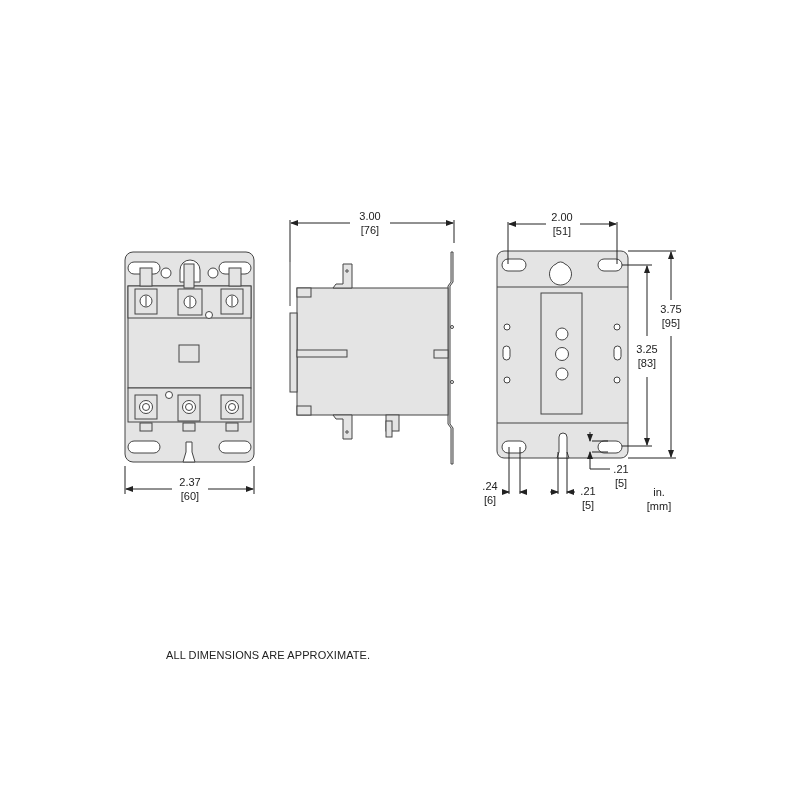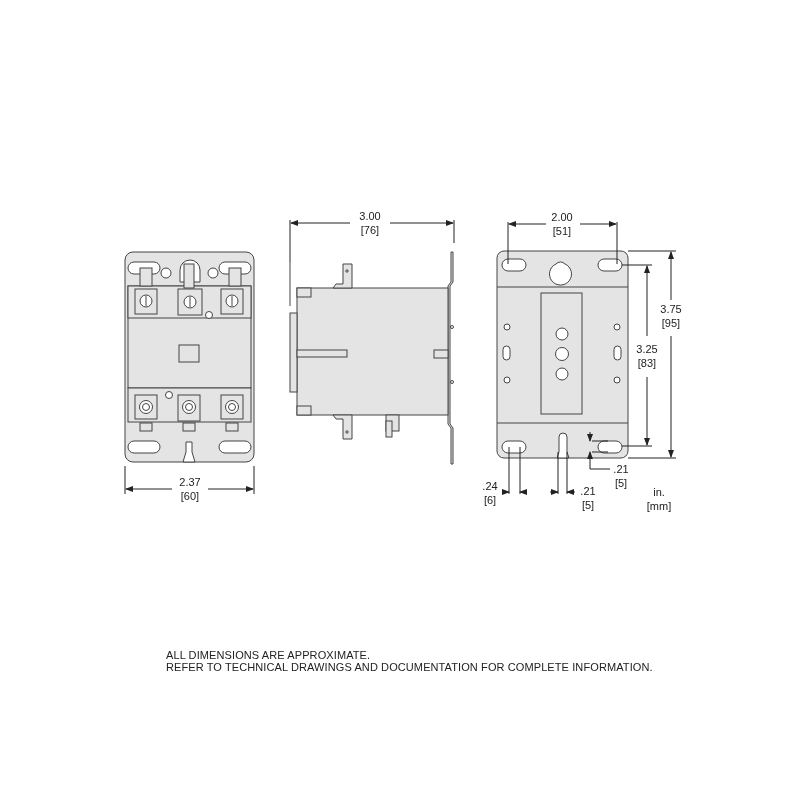--- a/index.html
+++ b/index.html
@@ -193,14 +193,13 @@
   <text class="dim-text" x="588" y="495" text-anchor="middle">.21</text>
   <text class="dim-text" x="588" y="509" text-anchor="middle">[5]</text>
   <text class="dim-text" x="621" y="473" text-anchor="middle">.21</text>
   <text class="dim-text" x="621" y="487" text-anchor="middle">[5]</text>
   <text class="dim-text" x="659" y="496" text-anchor="middle">in.</text>
   <text class="dim-text" x="659" y="510" text-anchor="middle">[mm]</text>
 </svg>
 
 <div class="note">
   <div>ALL DIMENSIONS ARE APPROXIMATE.</div>
-  <div>REFER TO TECHNICAL DRAWINGS AND DOCUMENTATION FOR COMPLETE INFORMATION.</div>
 </div>
 
 </body></html>

